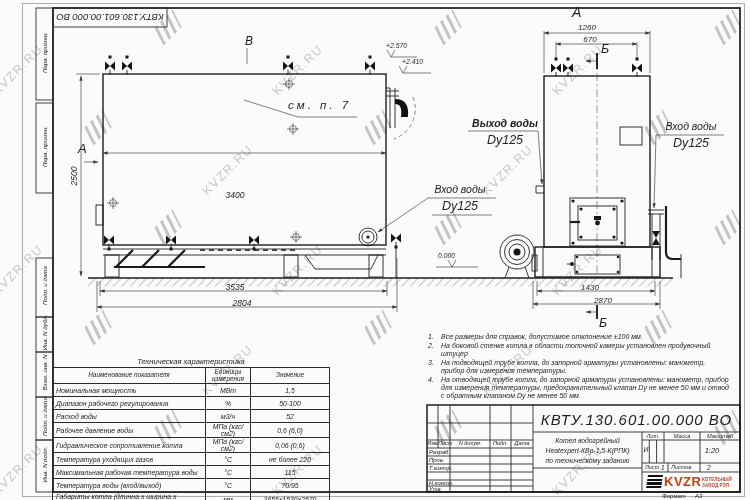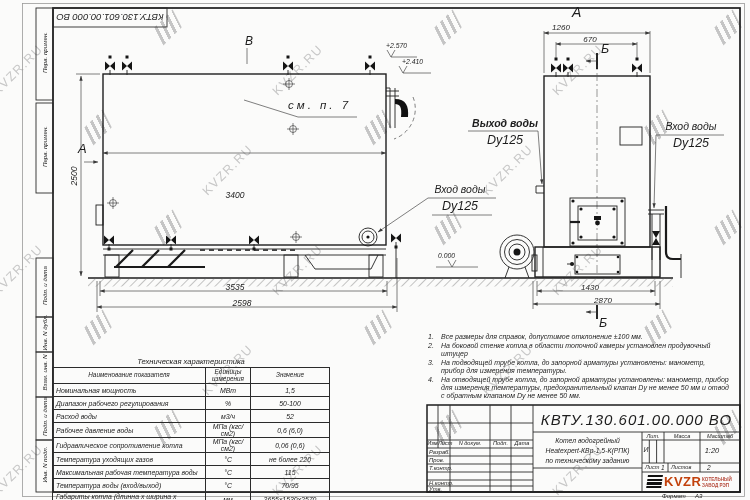--- a/index.html
+++ b/index.html
@@ -318,29 +318,29 @@
     <span class="t c v" style="left:-1px;top:369px;width:90px;font-size:6.2px;">Взам. инв. N</span>
     <span class="t c v" style="left:-1px;top:413px;width:90px;font-size:6.2px;">Подп. и дата</span>
     <span class="t c v" style="left:-1px;top:461px;width:90px;font-size:6.2px;">Инв. N подл.</span>
 
     <span class="t" style="left:78px;top:141px;font-size:13px;">А</span>
     <span class="t" style="left:245px;top:34px;font-size:12px;">В</span>
     <span class="t" style="left:288px;top:99px;font-size:11.5px;letter-spacing:3px;">см. п. 7</span>
     <span class="t c" style="left:205px;top:142px;width:60px;font-size:8.5px;margin-top:48px;">3400</span>
     <span class="t c v" style="left:29px;top:171px;width:90px;font-size:8.5px;">2500</span>
     <span class="t c" style="left:205px;top:282px;width:60px;font-size:8.5px;text-align:center;">3535</span>
-    <span class="t c" style="left:212px;top:298px;width:60px;font-size:8.5px;">2598</span>
+    <span class="t c" style="left:212px;top:298px;width:60px;font-size:8.5px;">2804</span>
     <span class="t" style="left:386px;top:42px;font-size:6.8px;">+2.570</span>
     <span class="t" style="left:402px;top:58px;font-size:6.8px;">+2.410</span>
     <span class="t" style="left:438px;top:252px;font-size:6.8px;">0.000</span>
     <span class="t c" style="left:424px;top:183px;width:72px;font-size:10.5px;">Вход воды</span>
     <span class="t c" style="left:424px;top:199px;width:72px;font-size:12.5px;">Dy125</span>
 
     <span class="t" style="left:572px;top:4px;font-size:14px;">А</span>
-    <span class="t c" style="left:541px;top:23px;width:40px;font-size:8px;">1260</span>
+    <span class="t c" style="left:567px;top:23px;width:40px;font-size:8px;">1260</span>
     <span class="t c" style="left:572px;top:35px;width:36px;font-size:8px;">670</span>
     <span class="t" style="left:601px;top:42px;font-size:12.5px;">Б</span>
     <span class="t c" style="left:466px;top:117px;width:78px;font-size:10.5px;font-weight:bold;">Выход воды</span>
     <span class="t c" style="left:466px;top:133px;width:78px;font-size:12.5px;">Dy125</span>
     <span class="t c" style="left:655px;top:120px;width:72px;font-size:10.5px;">Вход воды</span>
     <span class="t c" style="left:655px;top:136px;width:72px;font-size:12.5px;">Dy125</span>
     <span class="t c" style="left:565px;top:283px;width:50px;font-size:8px;">1430</span>
     <span class="t c" style="left:578px;top:296px;width:50px;font-size:8px;">2870</span>
     <span class="t" style="left:599px;top:316px;font-size:12.5px;">Б</span>
   </div>

